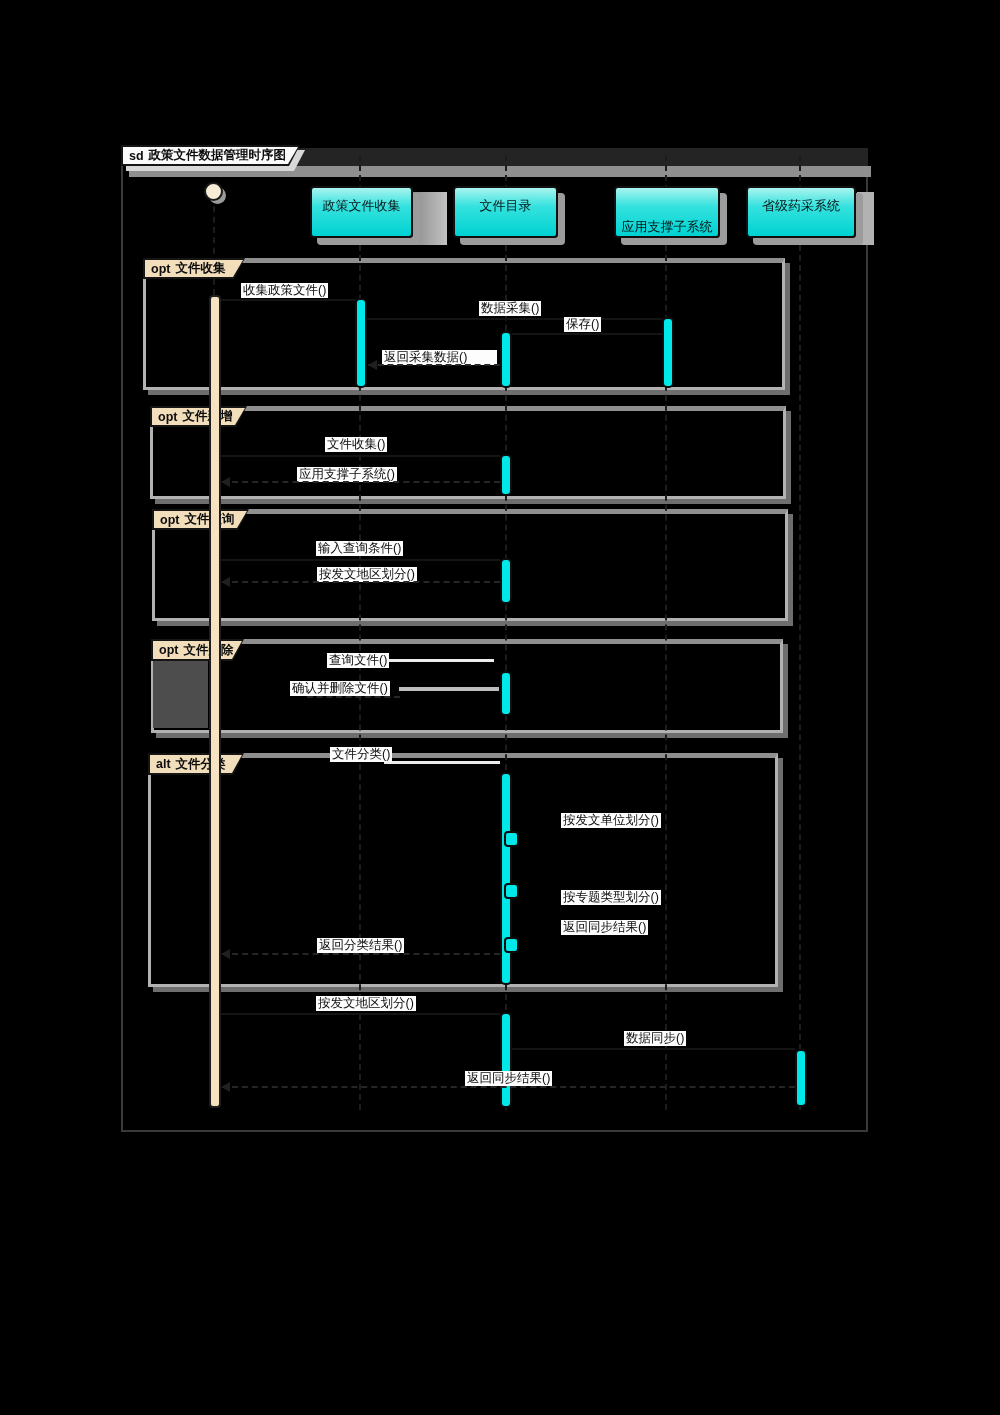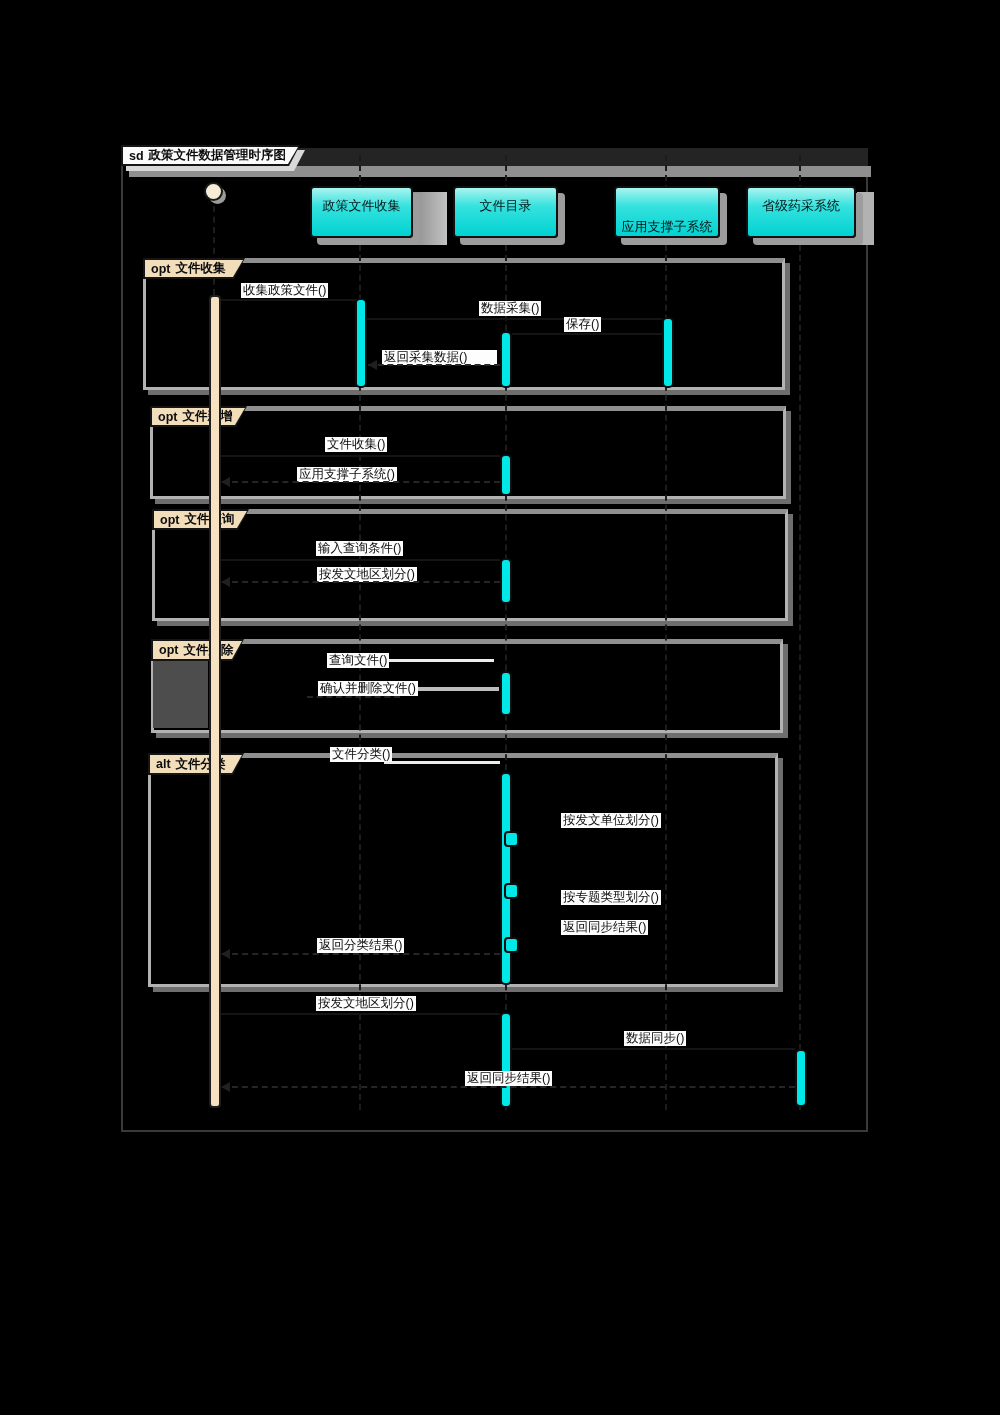--- a/index.html
+++ b/index.html
@@ -160,21 +160,21 @@
 
   <div class="abs mlabel" style="left:241px;top:283px;">收集政策文件()</div>
   <div class="abs mlabel" style="left:479px;top:301px;">数据采集()</div>
   <div class="abs mlabel" style="left:564px;top:317px;">保存()</div>
   <div class="abs mlabel ext" style="left:382px;top:350px;">返回采集数据()</div>
   <div class="abs mlabel" style="left:325px;top:437px;">文件收集()</div>
   <div class="abs mlabel" style="left:297px;top:467px;">应用支撑子系统()</div>
   <div class="abs mlabel" style="left:316px;top:541px;">输入查询条件()</div>
   <div class="abs mlabel" style="left:317px;top:567px;">按发文地区划分()</div>
   <div class="abs mlabel" style="left:327px;top:653px;">查询文件()</div>
-  <div class="abs mlabel" style="left:318px;top:681px;">确认并删除文件()</div>
+  <div class="abs mlabel" style="left:290px;top:681px;">确认并删除文件()</div>
   <div class="abs mlabel" style="left:330px;top:747px;">文件分类()</div>
   <div class="abs mlabel" style="left:561px;top:813px;">按发文单位划分()</div>
   <div class="abs mlabel" style="left:561px;top:866px;margin-top:24px;">按专题类型划分()</div>
   <div class="abs mlabel" style="left:561px;top:920px;">返回同步结果()</div>
   <div class="abs mlabel" style="left:317px;top:938px;">返回分类结果()</div>
   <div class="abs mlabel" style="left:316px;top:996px;">按发文地区划分()</div>
   <div class="abs mlabel" style="left:624px;top:1031px;">数据同步()</div>
   <div class="abs mlabel" style="left:465px;top:1071px;">返回同步结果()</div>
 
   <div class="abs dline" style="left:368px;top:364px;width:132px;"></div>

